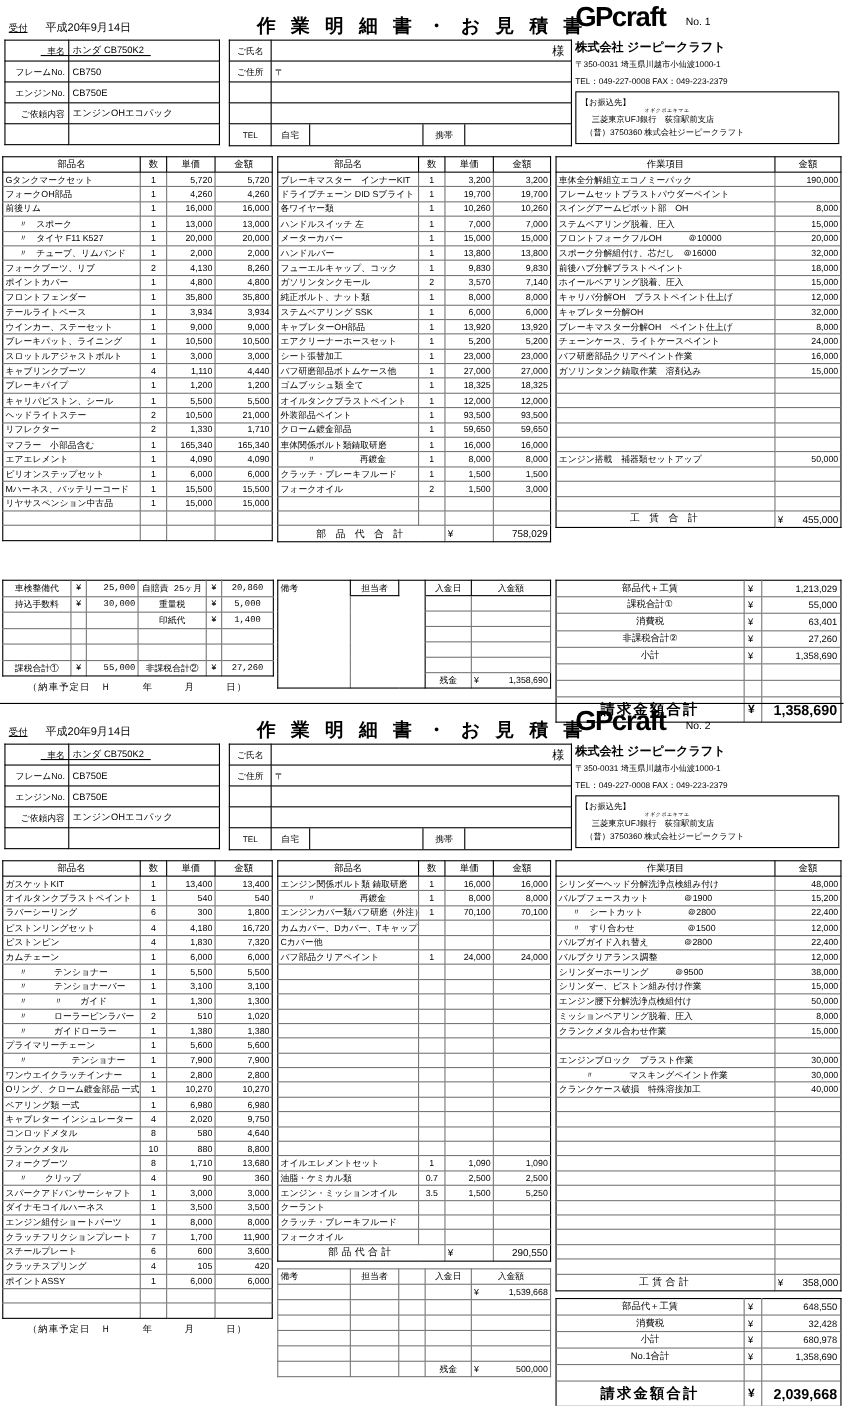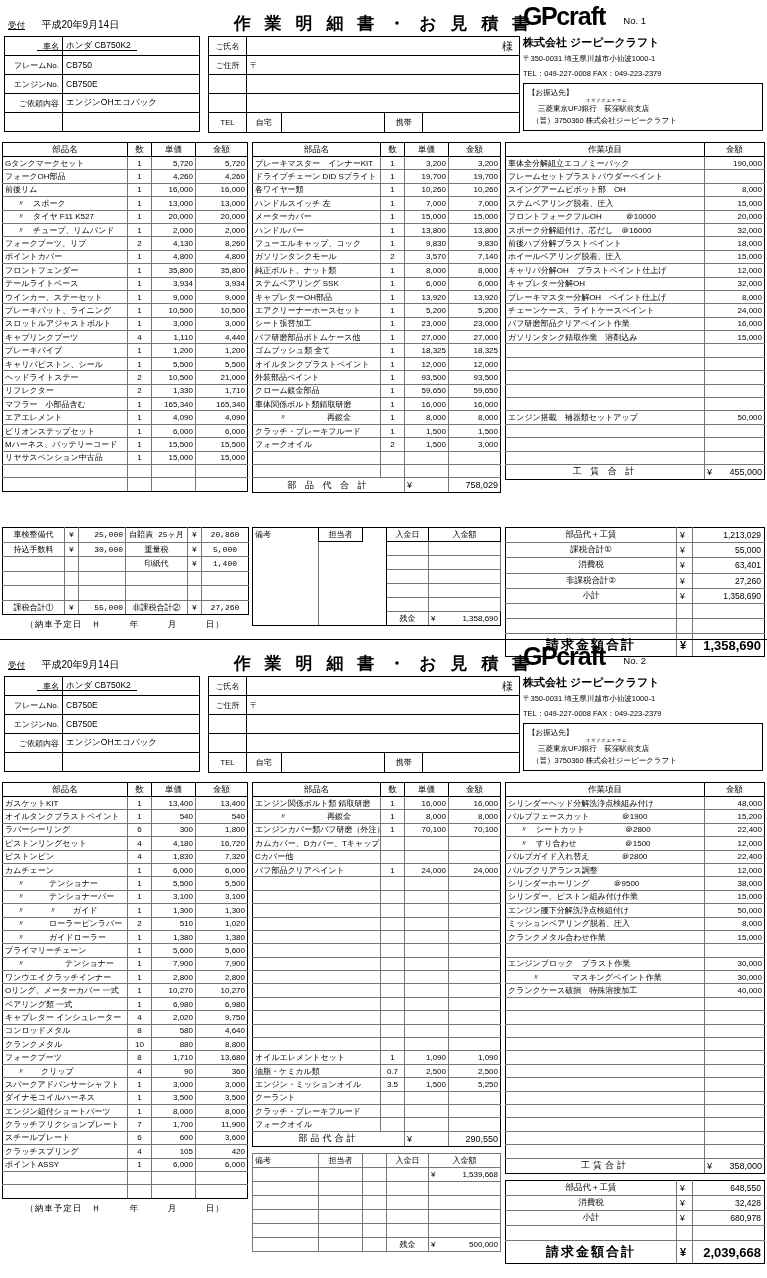--- a/index.html
+++ b/index.html
@@ -1111,21 +1111,21 @@
       <td class="c-up">7,900</td>
       <td class="c-amt">7,900</td>
             </tr>
             <tr>
       <td class="c-name">ワンウエイクラッチインナー</td>
       <td class="c-qty">1</td>
       <td class="c-up">2,800</td>
       <td class="c-amt">2,800</td>
             </tr>
             <tr>
-      <td class="c-name">Oリング、メーターカバー  一式</td>
+      <td class="c-name">Oリング、クローム鍍金部品  一式</td>
       <td class="c-qty">1</td>
       <td class="c-up">10,270</td>
       <td class="c-amt">10,270</td>
             </tr>
             <tr>
       <td class="c-name">ベアリング類  一式</td>
       <td class="c-qty">1</td>
       <td class="c-up">6,980</td>
       <td class="c-amt">6,980</td>
             </tr>
@@ -1585,20 +1585,25 @@
               <tr>
     <td class="sl">消費税</td>
     <td class="sy">¥</td>
     <td class="sv">32,428</td>
               </tr>
               <tr>
     <td class="sl">小計</td>
     <td class="sy">¥</td>
     <td class="sv">680,978</td>
               </tr>
+              <tr>
+    <td class="sl">No.1合計</td>
+    <td class="sy">¥</td>
+    <td class="sv">1,358,690</td>
+              </tr>
               <tr class="blankrow">
                 <td class="sl"></td>
                 <td class="sy"></td>
                 <td class="sv"></td>
               </tr>
               <tr class="grand">
     <td class="sl">請求金額合計</td>
     <td class="sy">¥</td>
     <td class="sv">2,039,668</td>
               </tr>

